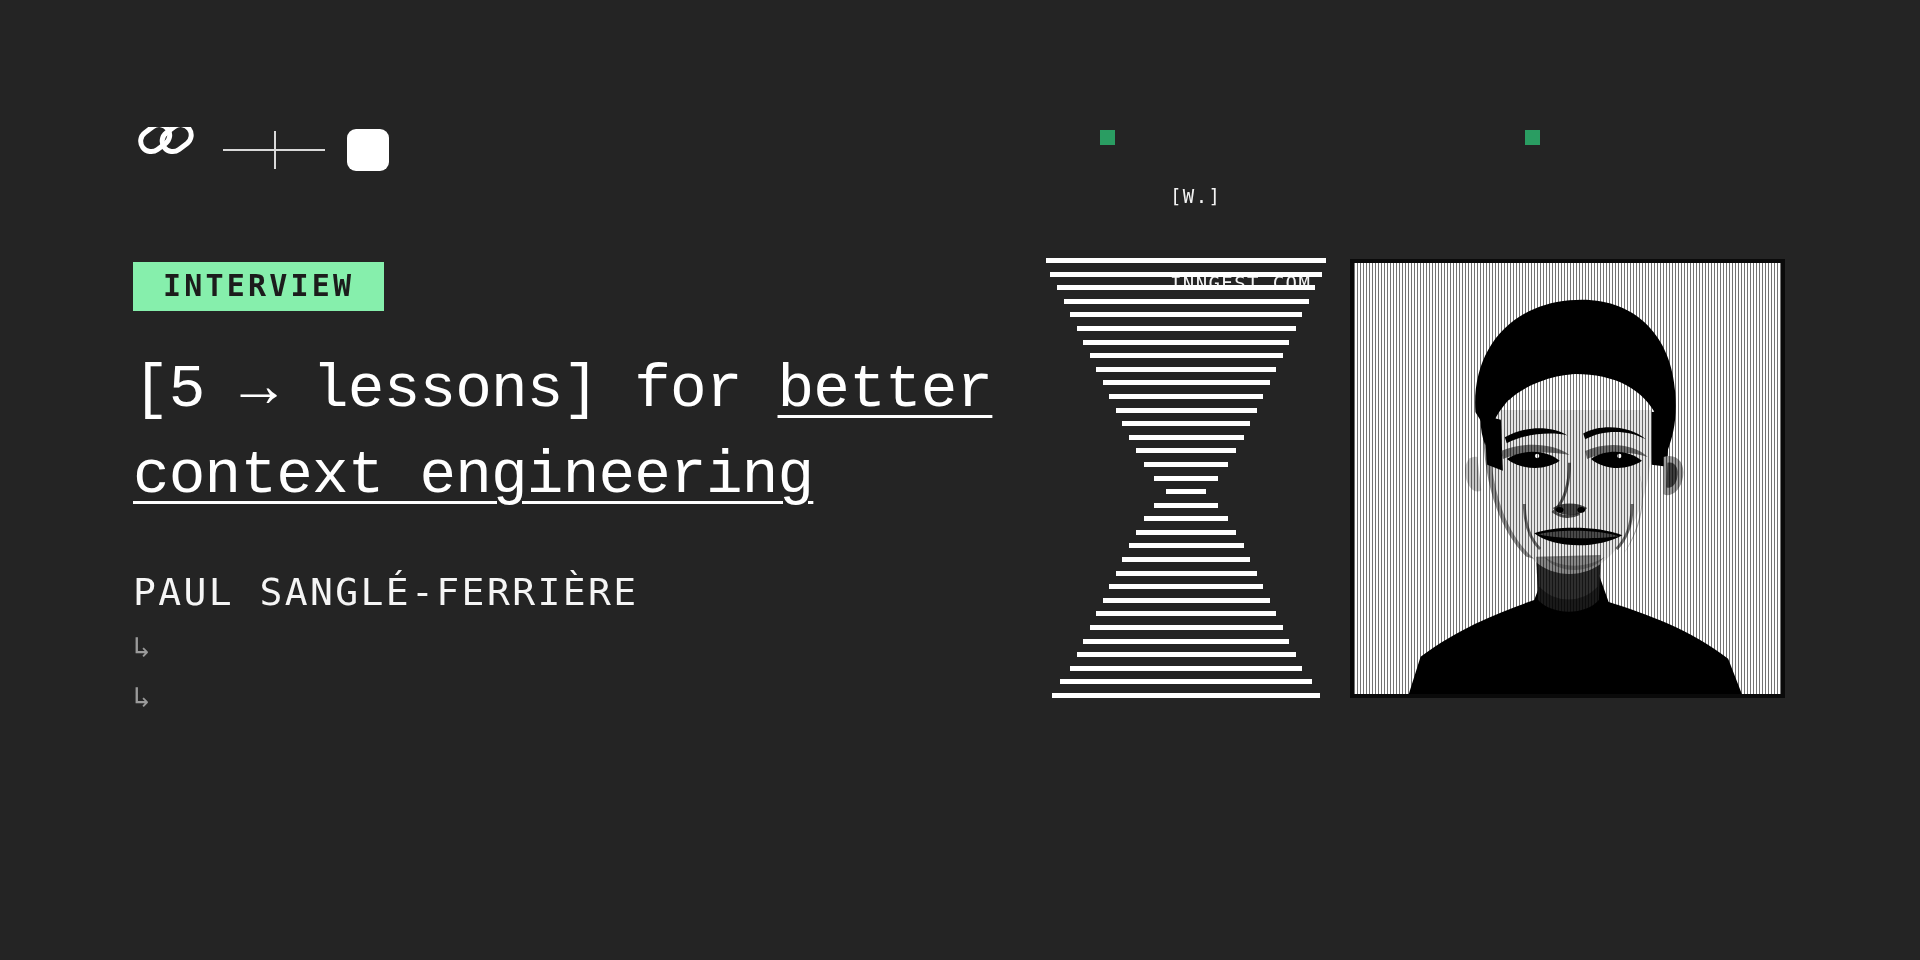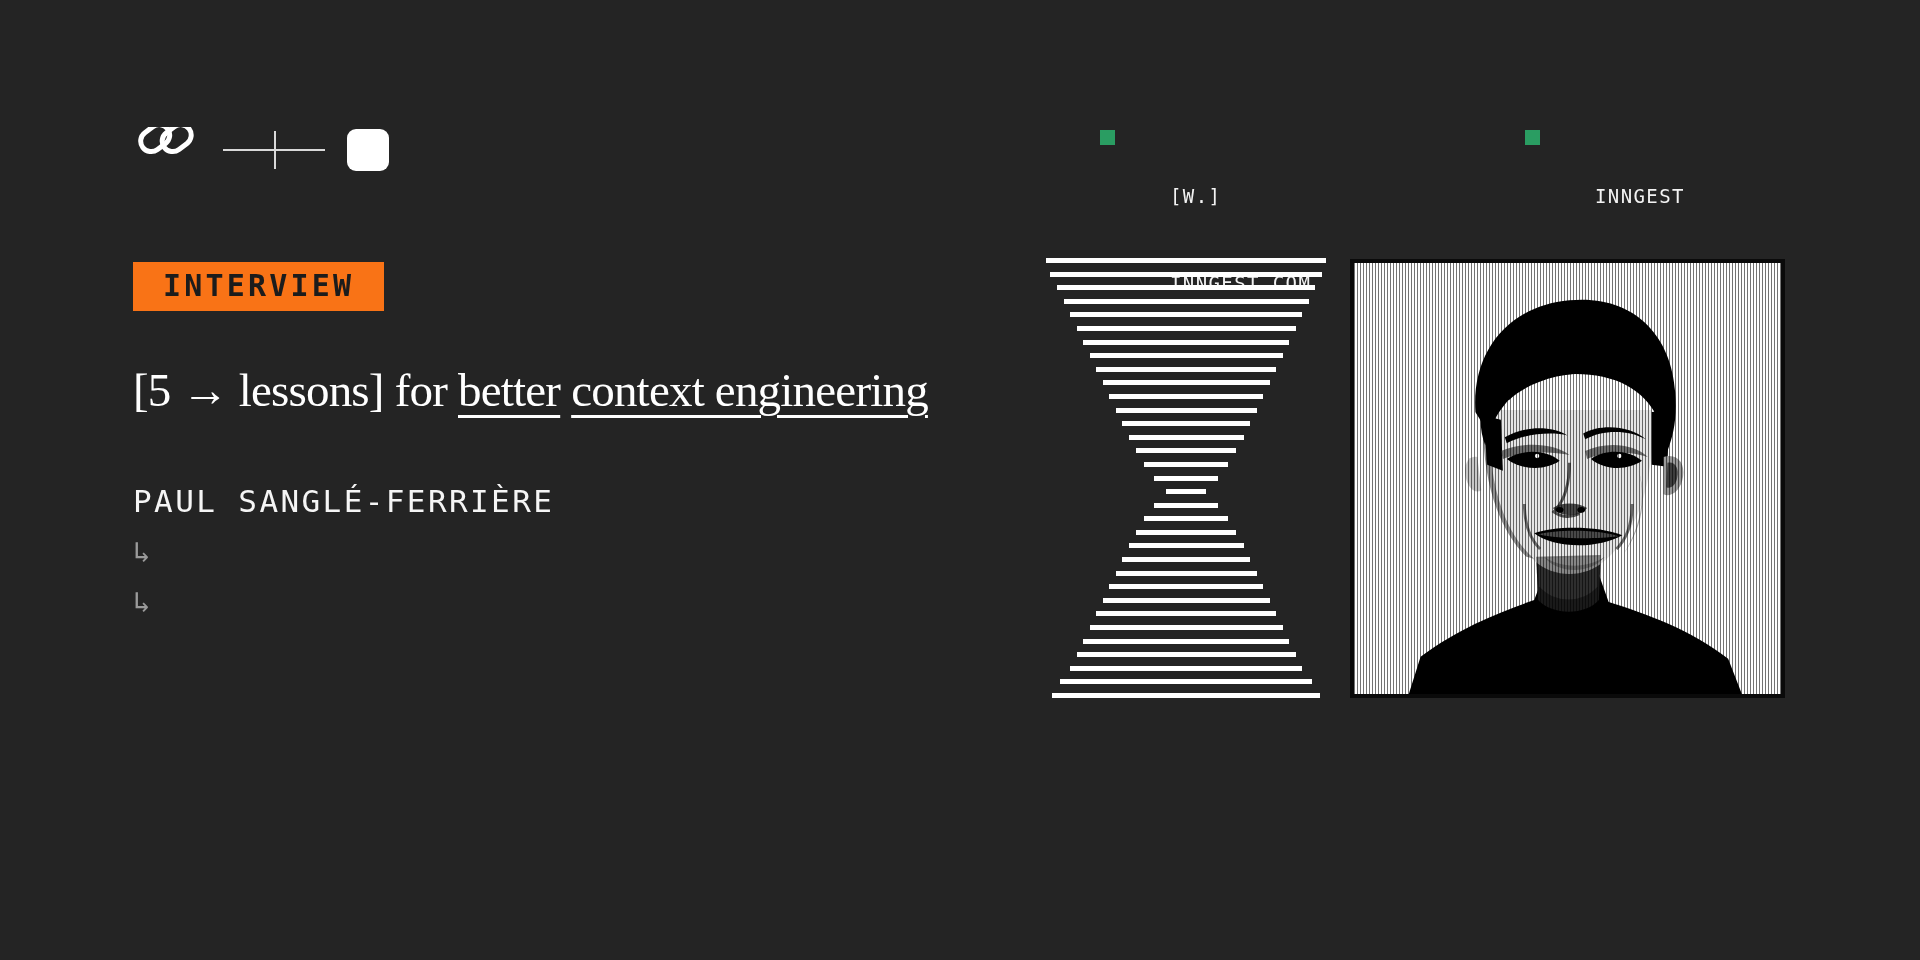--- a/index.html
+++ b/index.html
@@ -100,53 +100,53 @@
   
   .left-col {
     position: absolute;
     left: 133px;
     top: 262px;
     width: 960px;
   }
 
   .badge {
     display: inline-block;
-    background: #f97316;
+    background: #86efac;
     color: #1c1c1c;
     font-family: "DejaVu Sans Mono", "Liberation Mono", monospace;
     font-size: 30px;
     font-weight: 700;
     letter-spacing: 3.2px;
     padding: 9px 30px 10px 30px;
     line-height: 1;
   }
 
   .headline {
     margin-top: 36px;
     color: #ffffff;
-    font-family: Liberation Serif, serif;
-    font-size: 47px;
+    font-family: Liberation Mono, monospace;
+    font-size: 61px;
     font-weight: 400;
     line-height: 86px;
     letter-spacing: -0.8px;
     max-width: 920px;
   }
   .headline .u {
     text-decoration: underline;
     text-decoration-thickness: 3px;
     text-underline-offset: 9px;
   }
 
   .byline {
     margin-top: 48px;
     font-family: "DejaVu Sans Mono", "Liberation Mono", monospace;
   }
   .byline-name {
     color: #f5f5f5;
-    font-size: 31px;
+    font-size: 38px;
     letter-spacing: 2.4px;
     line-height: 1.35;
   }
   .byline-row {
     color: #9a9a9a;
     font-size: 29px;
     letter-spacing: 2.4px;
     line-height: 1.45;
     margin-top: 8px;
     display: flex;
@@ -237,24 +237,20 @@
     <div class="meta-group meta-a">
       <span class="meta-dot"></span>
       <div class="meta-lines">
         <div>[W.]</div>
         <div>INNGEST.COM</div>
       </div>
     </div>
 
     <div class="meta-group meta-b">
       <span class="meta-dot"></span>
-      <div class="meta-lines">
-        <div>INNGEST</div>
-        <div>_ EST....2021</div>
-      </div>
     </div>
   </div>
 
   <div class="left-col">
 
     <div class="badge">INTERVIEW</div>
 
     <h1 class="headline"><span>[5 → lessons] for </span><span class="u">better</span><span> </span><span class="u">context engineering</span></h1>
 
     <div class="byline">

